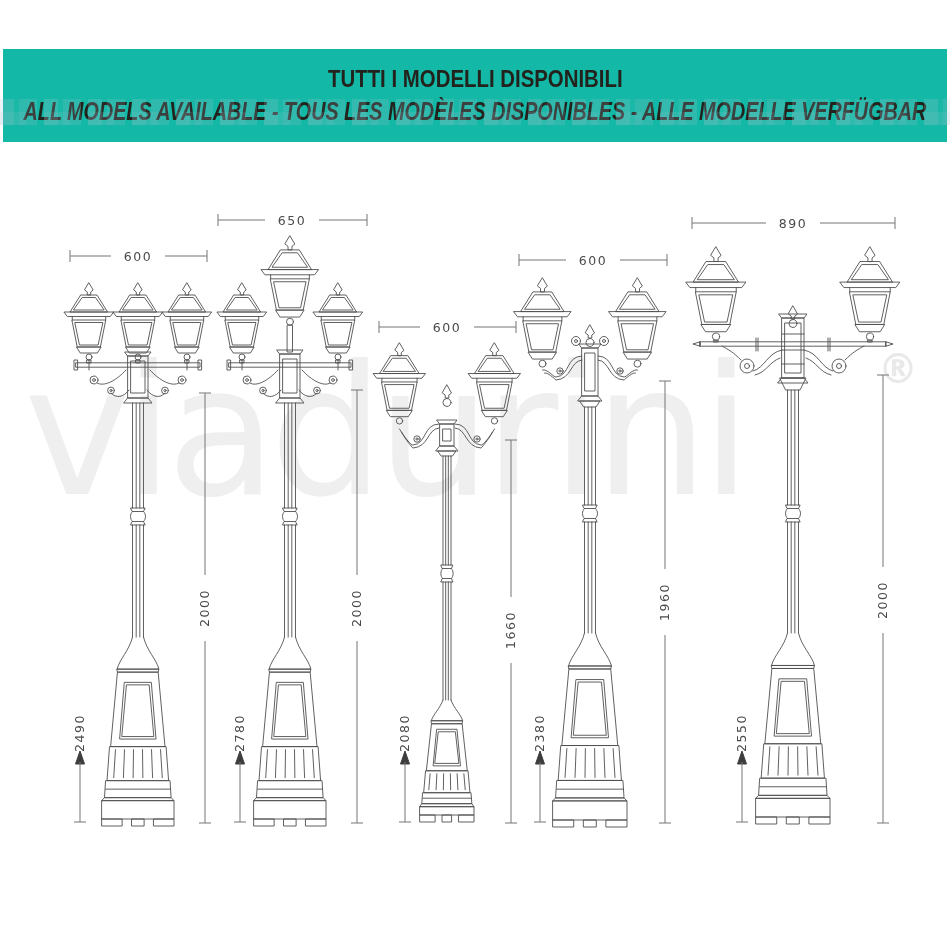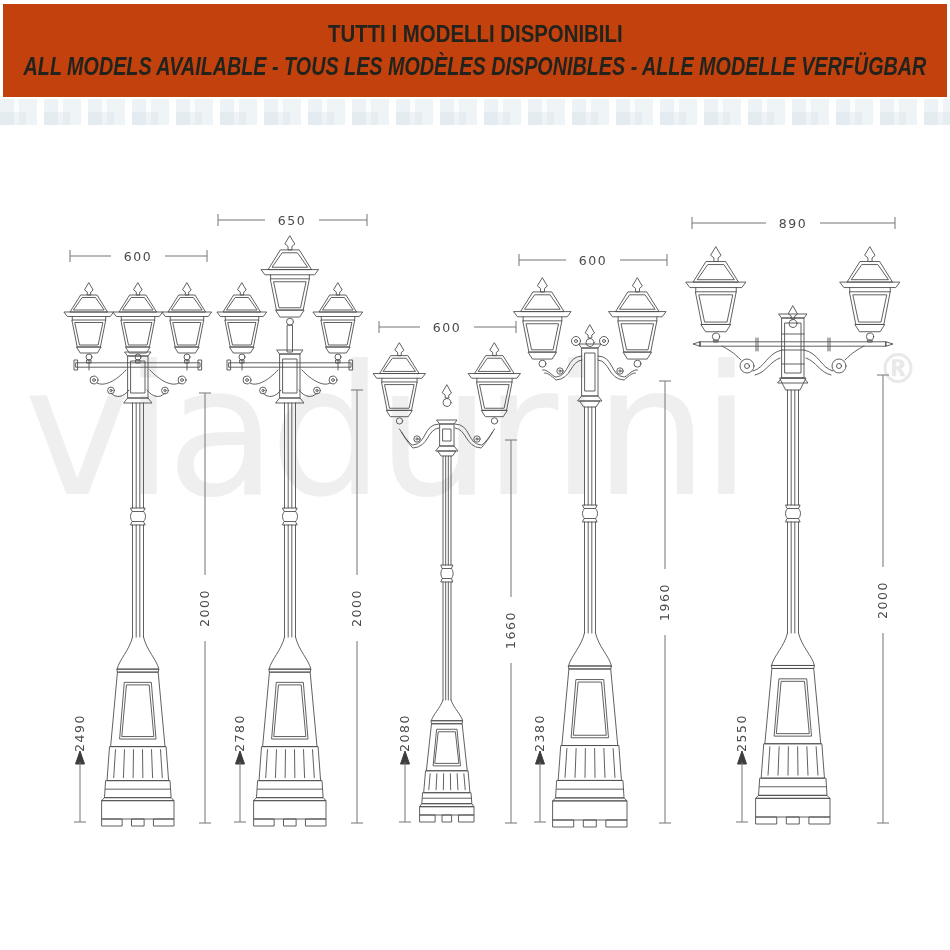--- a/index.html
+++ b/index.html
@@ -28,21 +28,21 @@
   .dims path,.dims line{stroke:#747474;stroke-width:1;fill:none;}
   .dims path.arrowhead{fill:#3d3d3d;stroke:#3d3d3d;}
   text.dim{font-family:"DejaVu Sans",sans-serif;font-size:12.5px;fill:#4a4a4a;
            letter-spacing:1.5px;text-anchor:middle;}
 </style>
 </head>
 <body>
 
 <div class="stage">
 
-  <header class="banner" style="background: #c2410c; color: rgb(35, 35, 29);">
+  <header class="banner" style="background: #14b8a6; color: rgb(35, 35, 29); margin-top: 45px;">
     <div class="t1">TUTTI I MODELLI DISPONIBILI</div>
     <div class="t2">ALL MODELS AVAILABLE - TOUS LES MODÈLES DISPONIBLES - ALLE MODELLE VERFÜGBAR</div>
   </header>
 
   <div class="faint-strip"></div>
 
   <div class="watermark" style="color: rgb(239, 239, 239);">viadurini</div>
   <div class="regmark">®</div>
 
   <svg class="drawing" width="950" height="950" viewBox="0 0 950 950">

